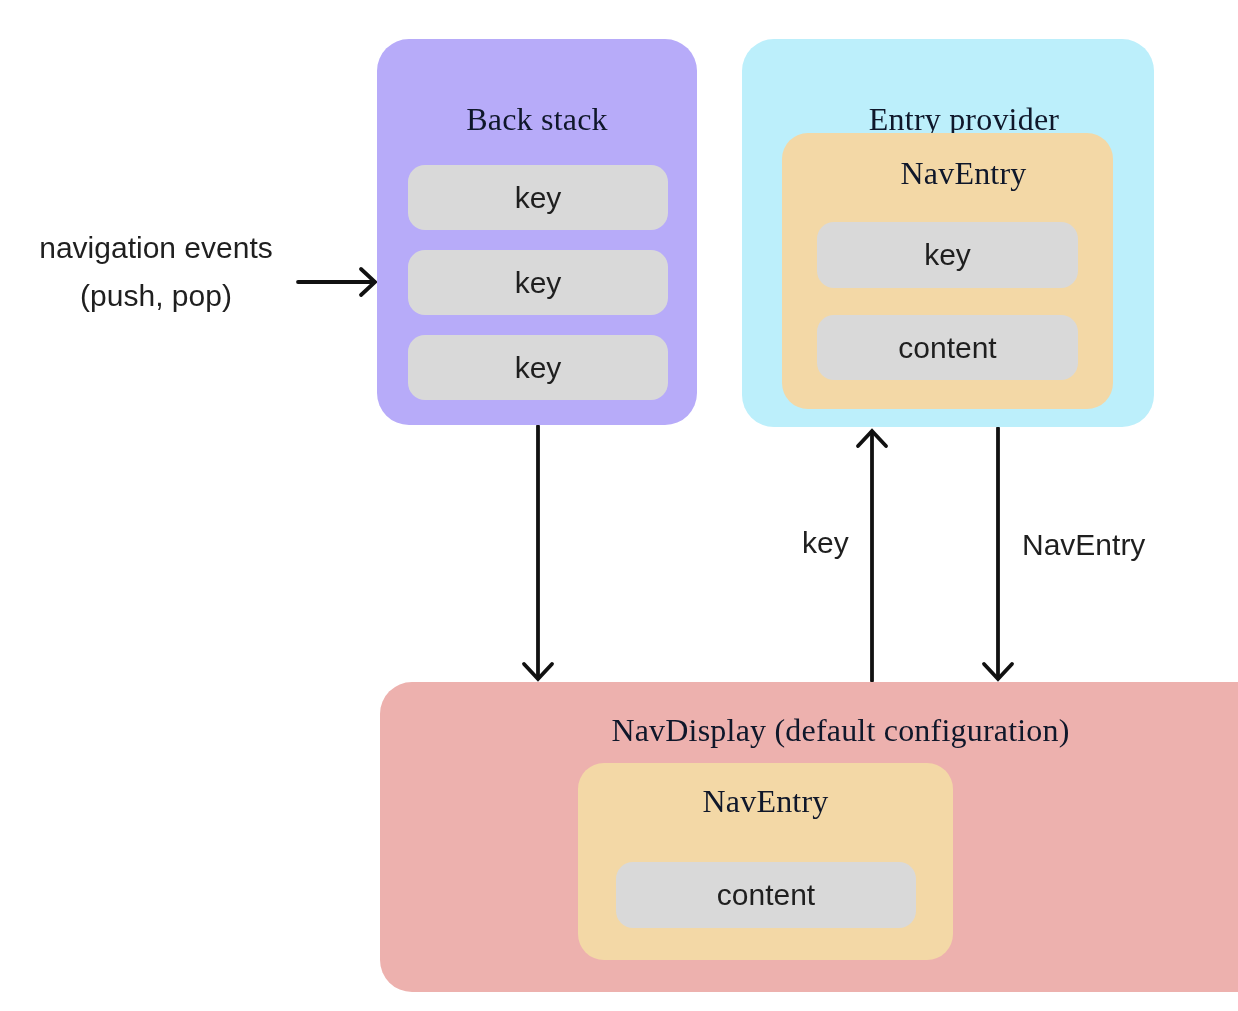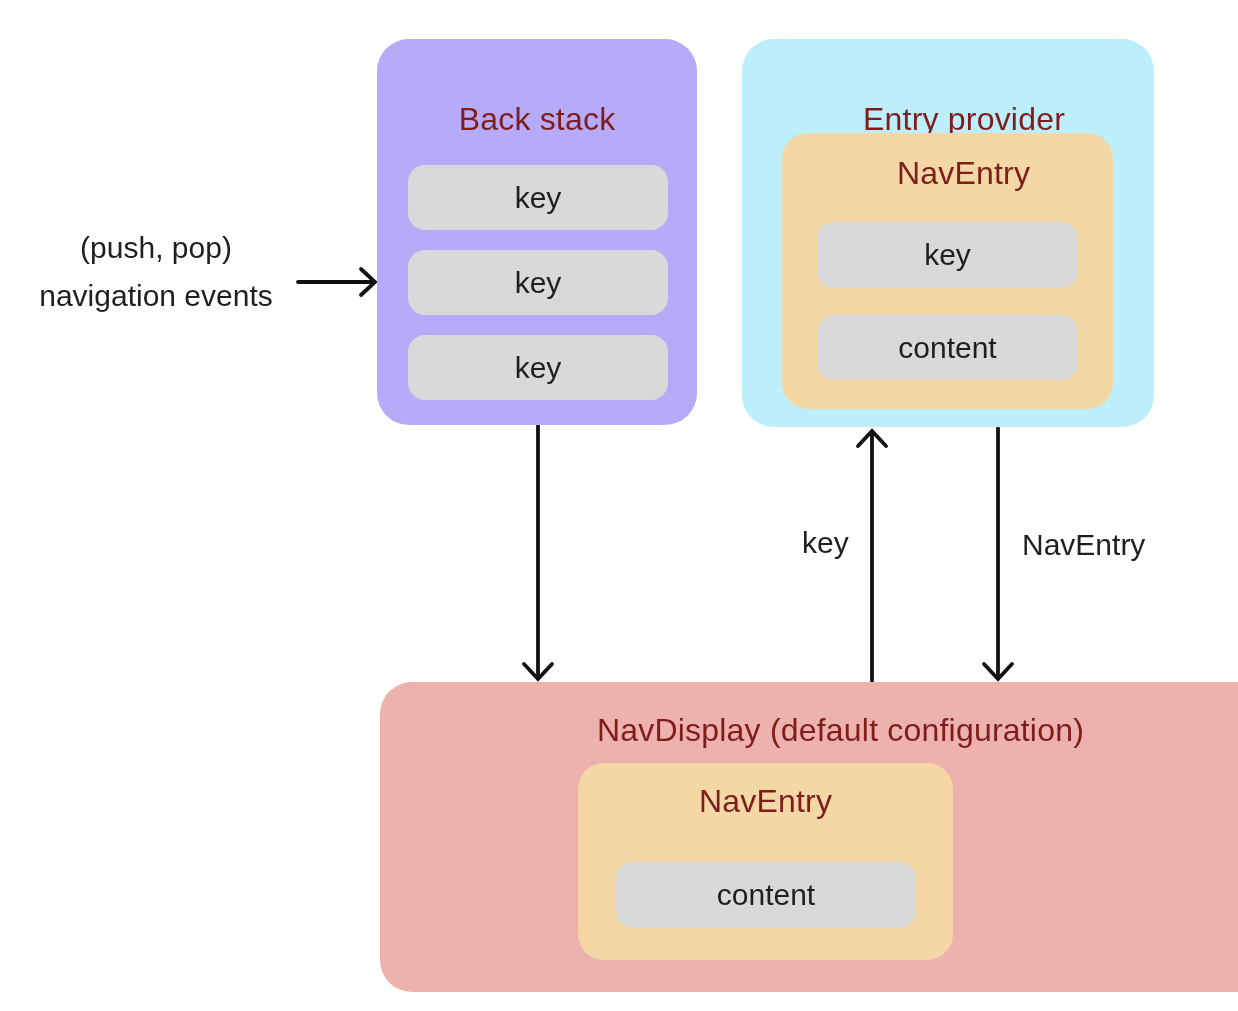--- a/index.html
+++ b/index.html
@@ -16,22 +16,23 @@
 
   .box { position: absolute; }
 
   .box-title {
     position: absolute;
     left: 0;
     width: 100%;
     text-align: center;
     font-size: 32px;
     letter-spacing: 0.2px;
-    color: #7f1d1d;
+    color: #0f172a;
     white-space: nowrap;
+    font-family: Liberation Serif, serif;
   }
 
   .item {
     position: absolute;
     background: #d9d9d9;
     border-radius: 17px;
     display: flex;
     align-items: center;
     justify-content: center;
     font-size: 30px;
@@ -142,22 +143,22 @@
       <path d="M 858 446 L 872 431 L 886 446"></path>
     </g>
 
     <g>
       <line x1="998" y1="428" x2="998" y2="677"></line>
       <path d="M 984 664 L 998 679 L 1012 664"></path>
     </g>
   </svg>
 
   <div class="float-label nav-events">
+    <div>navigation events</div>
     <div>(push, pop)</div>
-    <div>navigation events</div>
   </div>
 
   <div class="box back-stack">
     <div class="box-title">Back stack</div>
     <div class="item bs-key bs-key-0">key</div>
     <div class="item bs-key bs-key-1">key</div>
     <div class="item bs-key bs-key-2">key</div>
   </div>
 
   <div class="box entry-provider">

